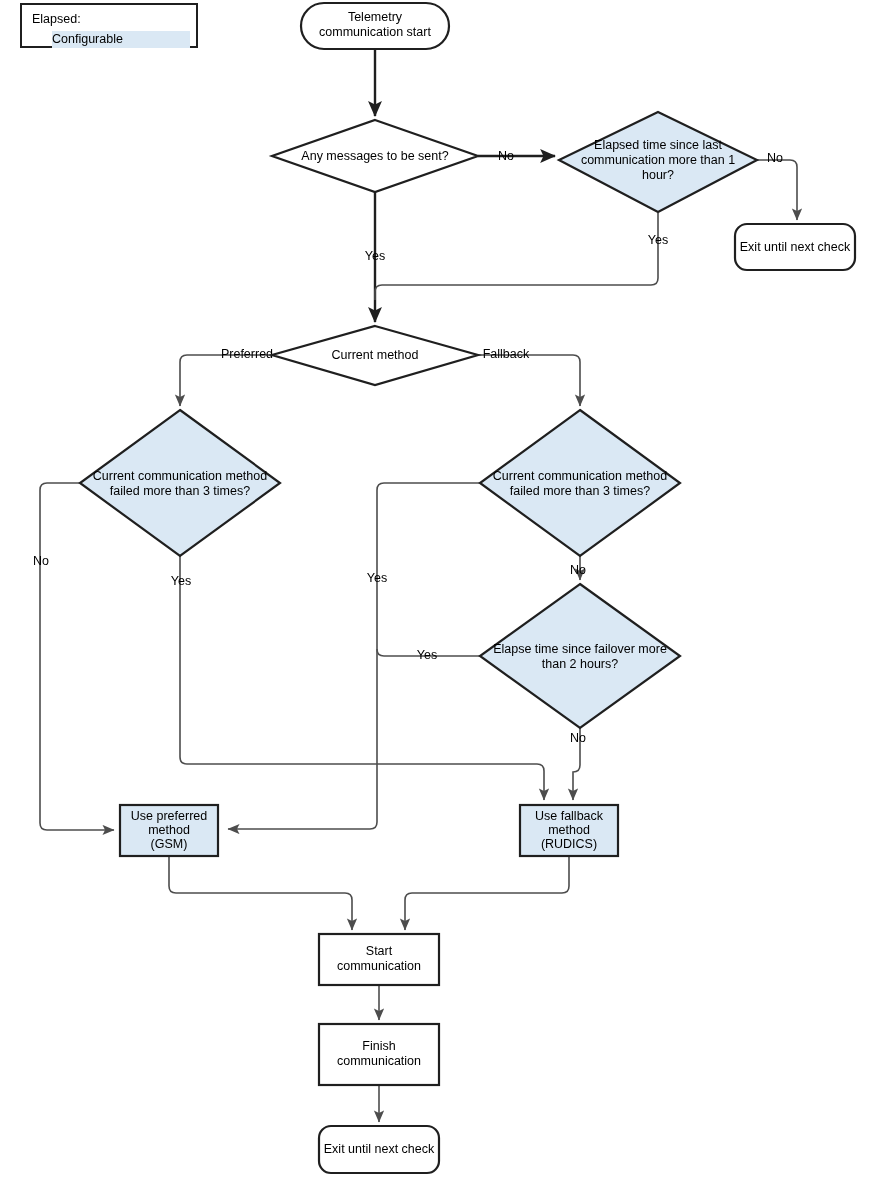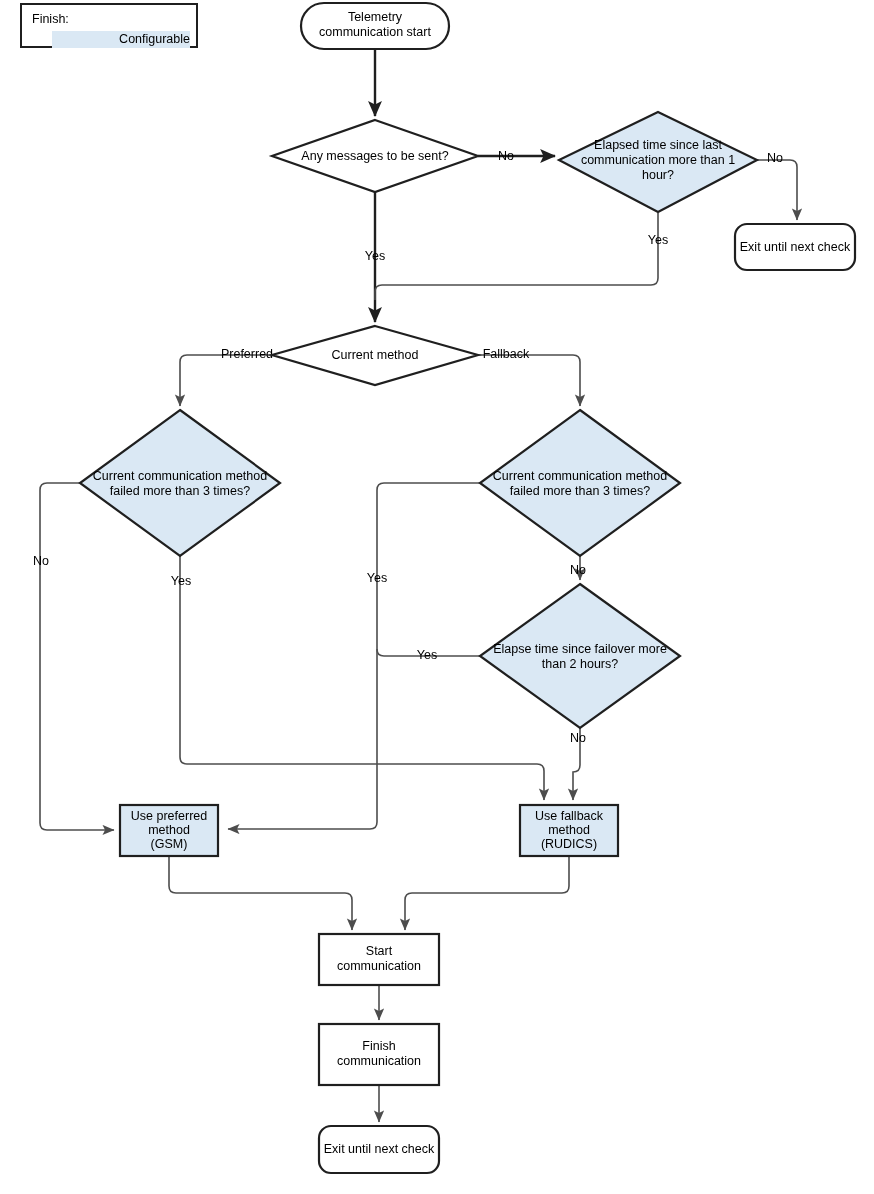--- a/index.html
+++ b/index.html
@@ -77,31 +77,31 @@
   }
   .legend-swatch {
     position: absolute;
     left: 30px;
     top: 26px;
     width: 138px;
     height: 17px;
     background: #dae8f4;
     font-size: 12.5px;
     color: #000;
-    text-align: right;
+    text-align: left;
     line-height: 17px;
   }
 </style>
 </head>
 <body>
 
 <div id="flow-root">
 
   <div class="legend-box">
-    <div class="legend-title">Finish:</div>
+    <div class="legend-title">Elapsed:</div>
     <div class="legend-swatch">Configurable</div>
   </div>
 
   <svg id="flow-svg" viewBox="0 0 874 1194" xmlns="http://www.w3.org/2000/svg">
     <defs>
       <marker id="arrow-thin" markerWidth="9" markerHeight="9" refX="7.2" refY="3.2" orient="auto" markerUnits="strokeWidth">
         <path d="M0,0 L7.5,3.2 L0,6.4 L1.6,3.2 z" fill="#4d4d4d"></path>
       </marker>
       <marker id="arrow-thick" markerWidth="8" markerHeight="8" refX="6.2" refY="2.9" orient="auto" markerUnits="strokeWidth">
         <path d="M0,0 L6.6,2.9 L0,5.8 L1.4,2.9 z" fill="#1f1f1f"></path>

